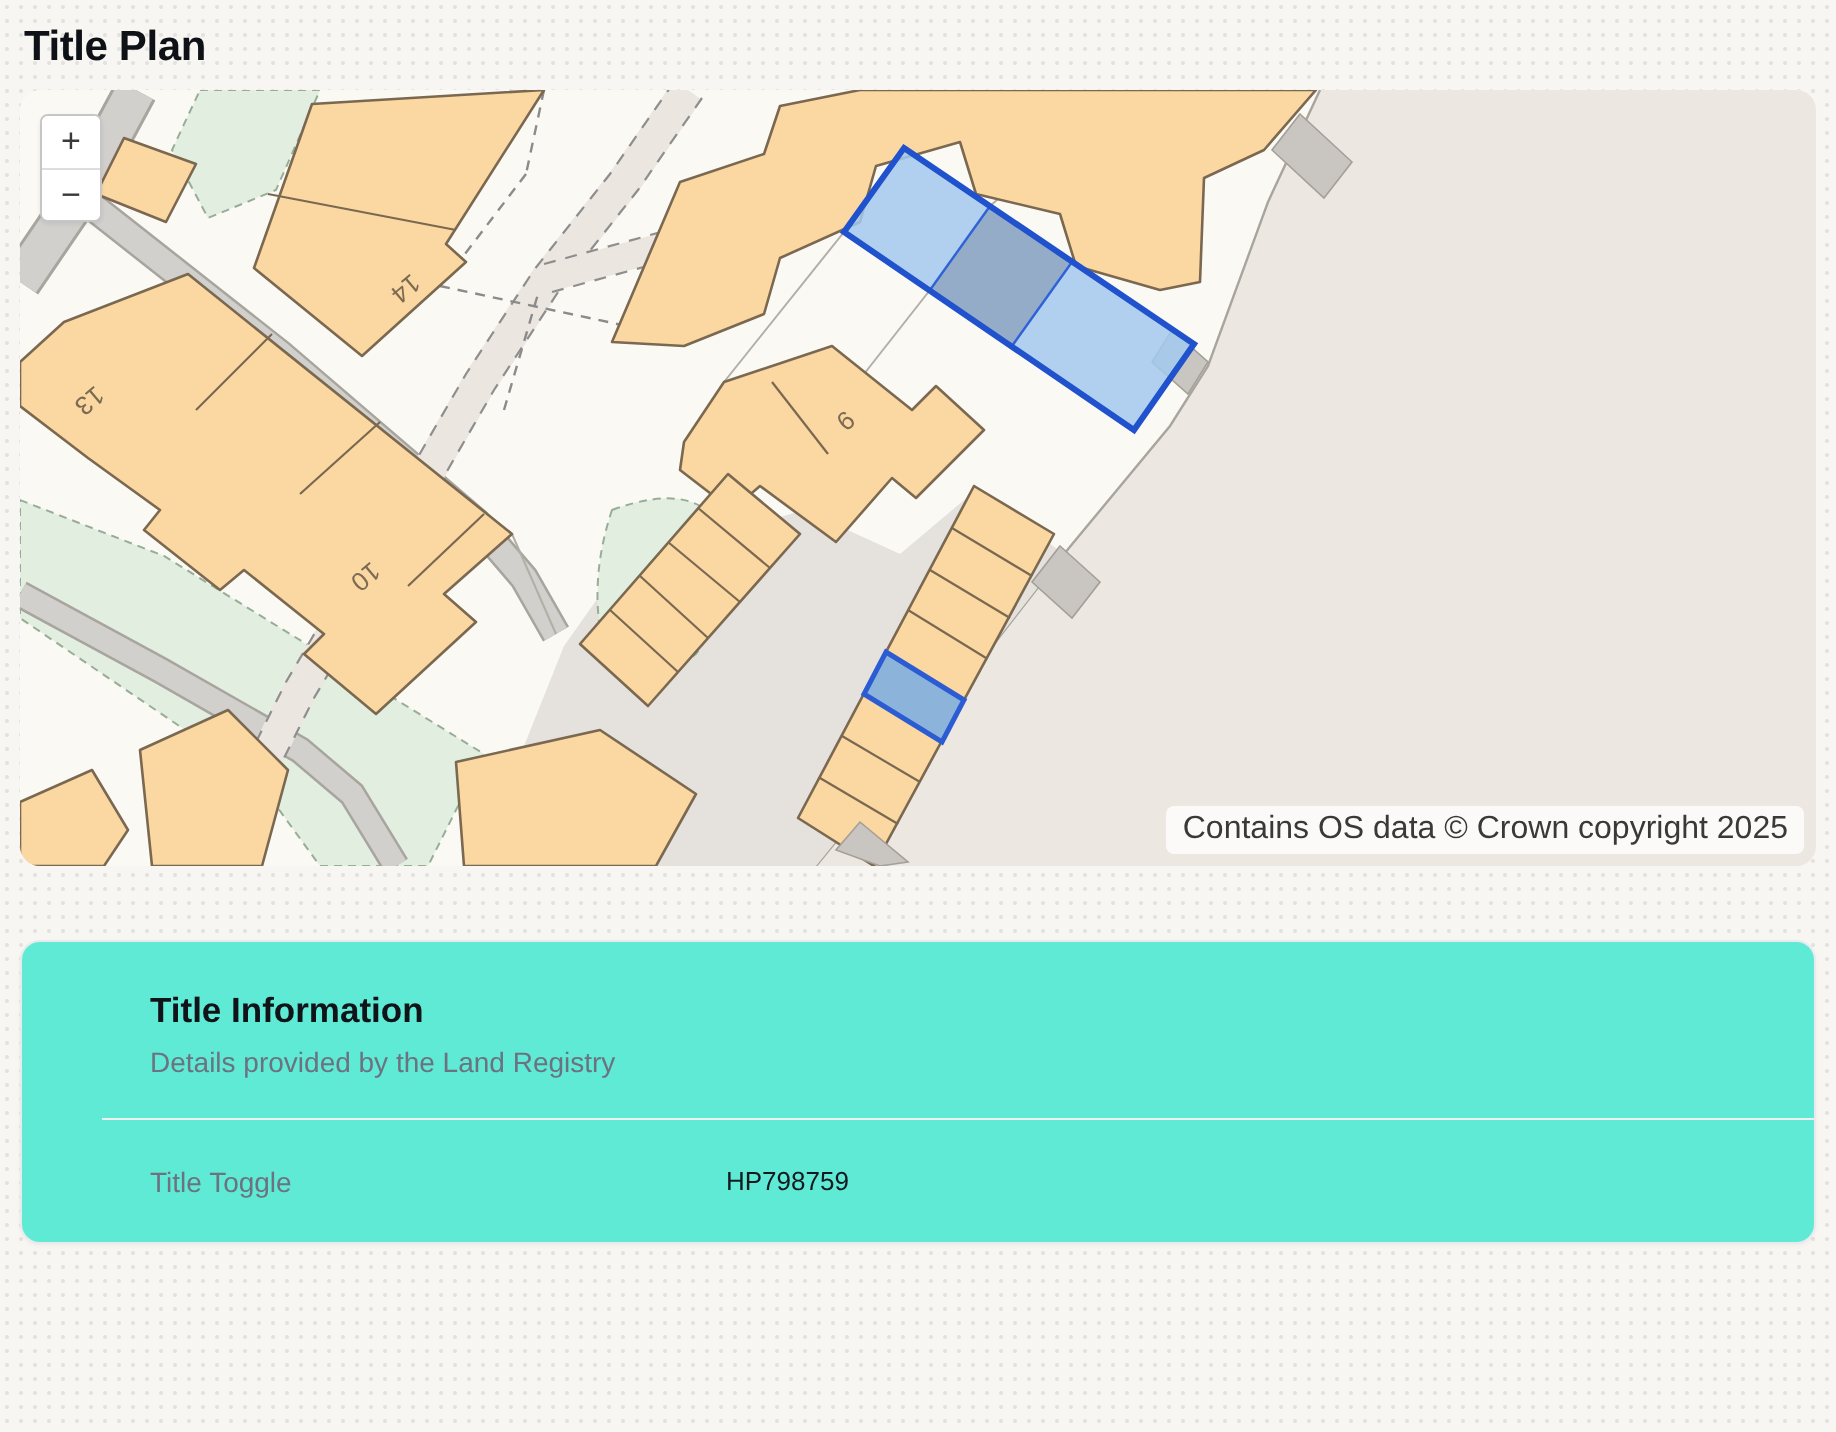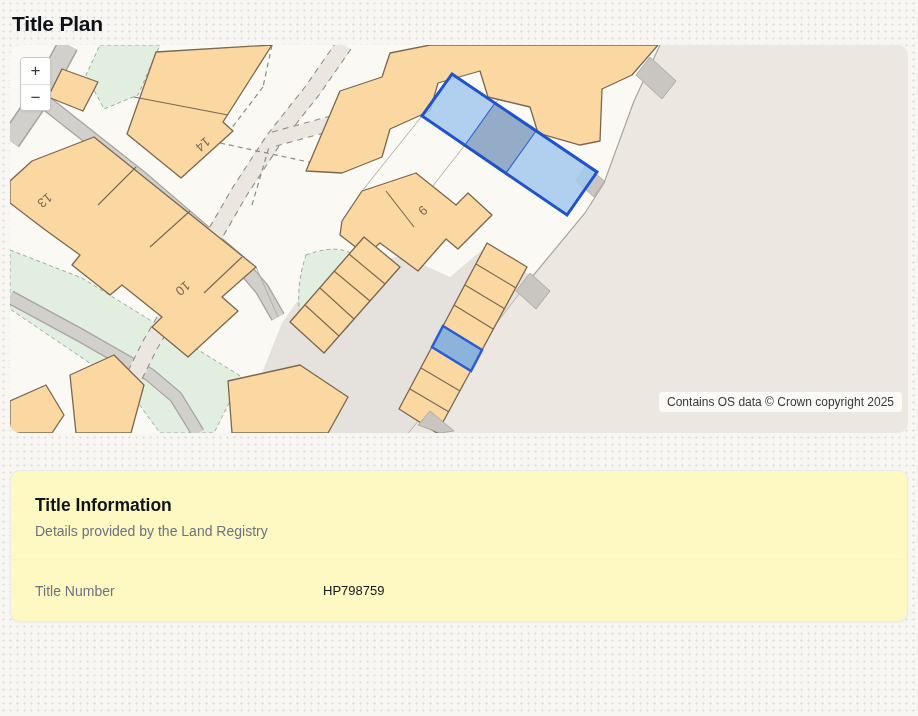--- a/index.html
+++ b/index.html
@@ -32,28 +32,29 @@
     background:#fff; border:1px solid #c6c6c6; border-radius:4px; overflow:hidden;
     box-shadow: 0 1px 2px rgba(0,0,0,0.08);
   }
   .zbtn {
     display:block; width:100%; height:26px; background:#fff; border:none;
     font-size:17px; color:#3a3a3a; line-height:24px; text-align:center; cursor:pointer; padding:0;
     font-family:inherit;
   }
   .zbtn + .zbtn { border-top:1px solid #ddd; }
   .attrib {
-    position:absolute; right:6px; bottom:21px;
+    position:absolute; right:6px; bottom:6px;
     background:rgba(255,255,255,0.8); border-radius:4px;
-    padding:3px 8px; font-size:12px; color:#393939;
+    padding:3px 8px; font-size:16px; color:#393939;
   }
   .card {
-    margin:37px 10px 0 10px; background:#fef9c3;
+    margin:37px 10px 0 10px; background:#5eead4;
     border:1px solid #e8eaec; border-radius:10px;
     box-shadow:0 1px 2px rgba(0,0,0,0.04);
+    padding-left:40px;
   }
   .card-head { padding:24px 24px 20px 24px; }
   .card-title { font-size:17.5px; font-weight:600; color:#101318; margin:0; }
   .card-sub { font-size:14px; color:#6c7280; margin:7px 0 0 0; }
   .row { display:flex; align-items:center; min-height:62px; border-top:1px solid #eef0f2; padding:0 24px; }
   .row-label { width:288px; flex:none; font-size:14px; color:#6c7280; }
   .row-value { font-size:13px; color:#14181f; }
 
   
   .bld  { fill: var(--c-building,#fbd7a2); stroke:#7a6850; stroke-width:1.3; stroke-linejoin:round; }
@@ -205,16 +206,16 @@
 
   <div class="attrib">Contains OS data © Crown copyright 2025</div>
 </div>
 
 <div class="card">
   <div class="card-head">
     <h2 class="card-title">Title Information</h2>
     <p class="card-sub">Details provided by the Land Registry</p>
   </div>
   <div class="row">
-    <div class="row-label">Title Number</div>
+    <div class="row-label">Title Toggle</div>
     <div class="row-value">HP798759</div>
   </div>
 </div>
 
 </body></html>

